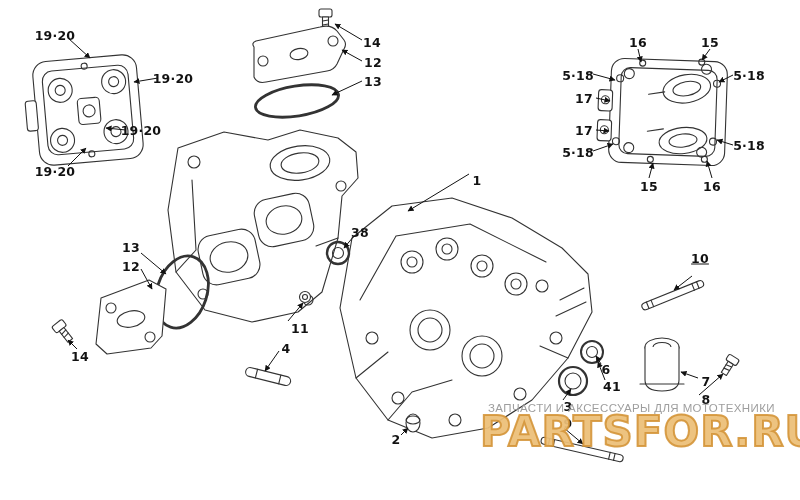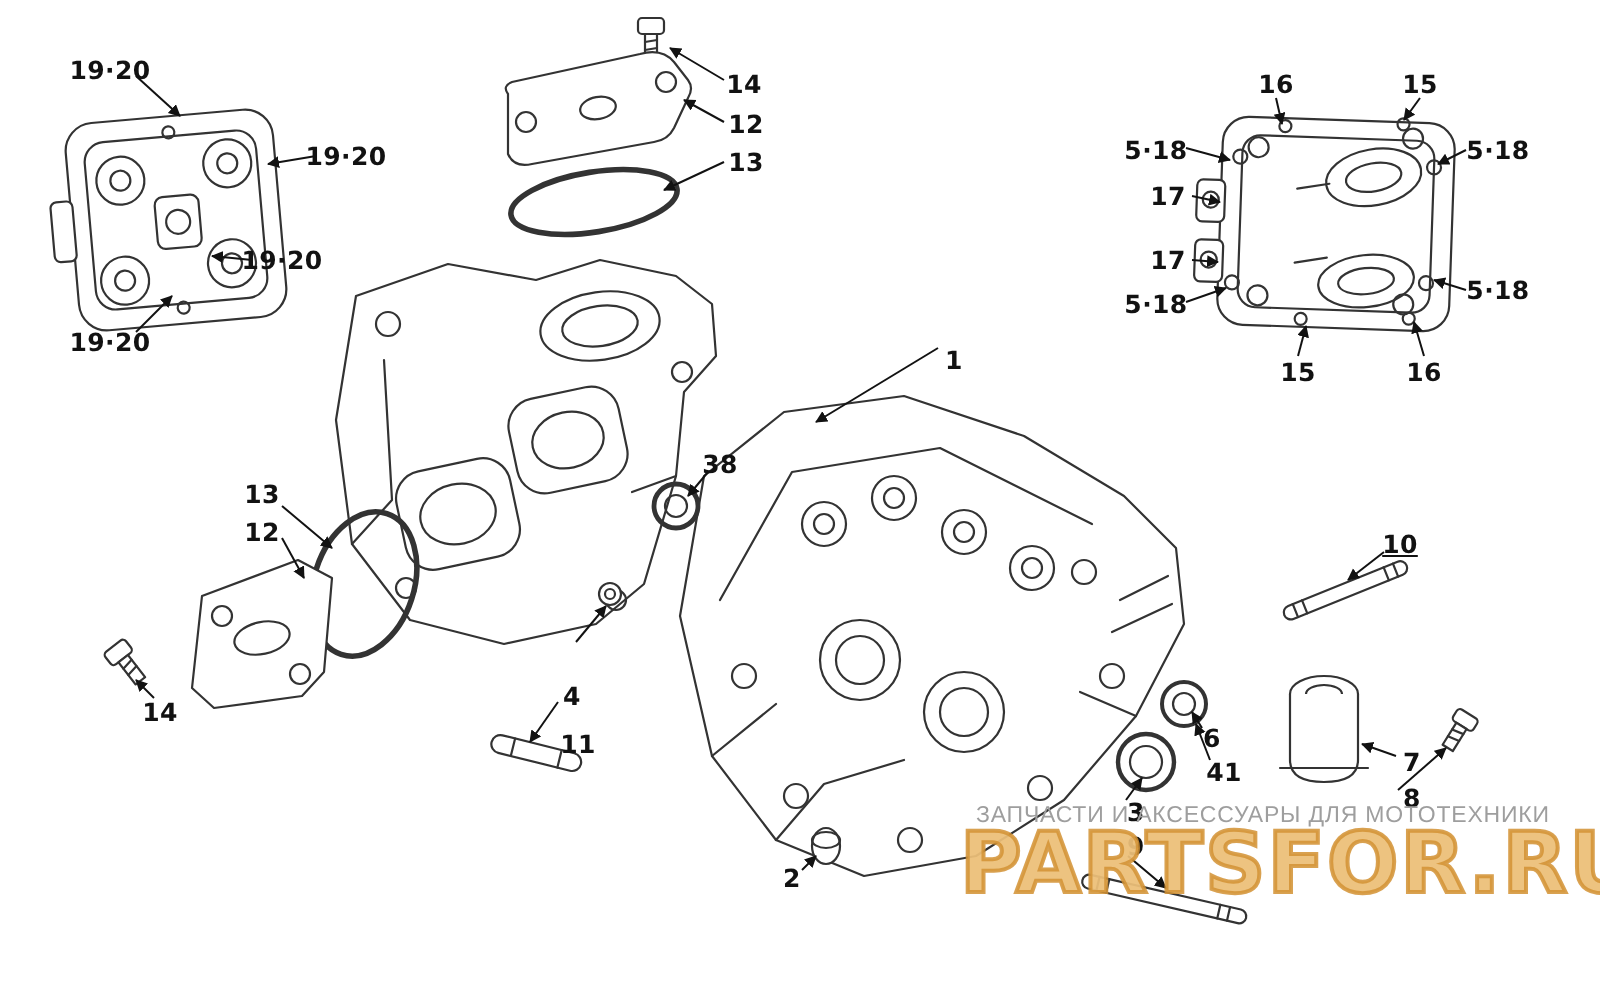--- a/index.html
+++ b/index.html
@@ -294,23 +294,23 @@
       <div class="callout" style="left: 584px; top: 130px;">17</div>
       <div class="callout" style="left: 578px; top: 152px;">5·18</div>
       <div class="callout" style="left: 749px; top: 145px;">5·18</div>
       <div class="callout" style="left: 649px; top: 186px;">15</div>
       <div class="callout" style="left: 712px; top: 186px;">16</div>
       <div class="callout" style="left: 477px; top: 180px;">1</div>
       <div class="callout" style="left: 360px; top: 232px;">38</div>
       <div class="callout" style="left: 131px; top: 247px;">13</div>
       <div class="callout" style="left: 131px; top: 266px;">12</div>
       <div class="callout" style="left: 80px; top: 356px;">14</div>
-      <div class="callout" style="left: 289px; top: 328px; margin-top: 44px;">11</div>
+      <div class="callout" style="left: 300px; top: 328px;">11</div>
       <div class="callout" style="left: 286px; top: 348px;">4</div>
-      <div class="callout" style="left: 700px; top: 272px; text-decoration: underline;">10</div>
+      <div class="callout" style="left: 700px; top: 258px; text-decoration: underline;">10</div>
       <div class="callout" style="left: 606px; top: 369px;">6</div>
       <div class="callout" style="left: 612px; top: 386px;">41</div>
       <div class="callout" style="left: 706px; top: 381px;">7</div>
       <div class="callout" style="left: 706px; top: 399px;">8</div>
       <div class="callout" style="left: 568px; top: 406px;">3</div>
       <div class="callout" style="left: 568px; top: 423px;">9</div>
       <div class="callout" style="left: 396px; top: 439px;">2</div>
     </div>
 
   <div class="wm-sub">ЗАПЧАСТИ И АКСЕССУАРЫ ДЛЯ МОТОТЕХНИКИ</div>

